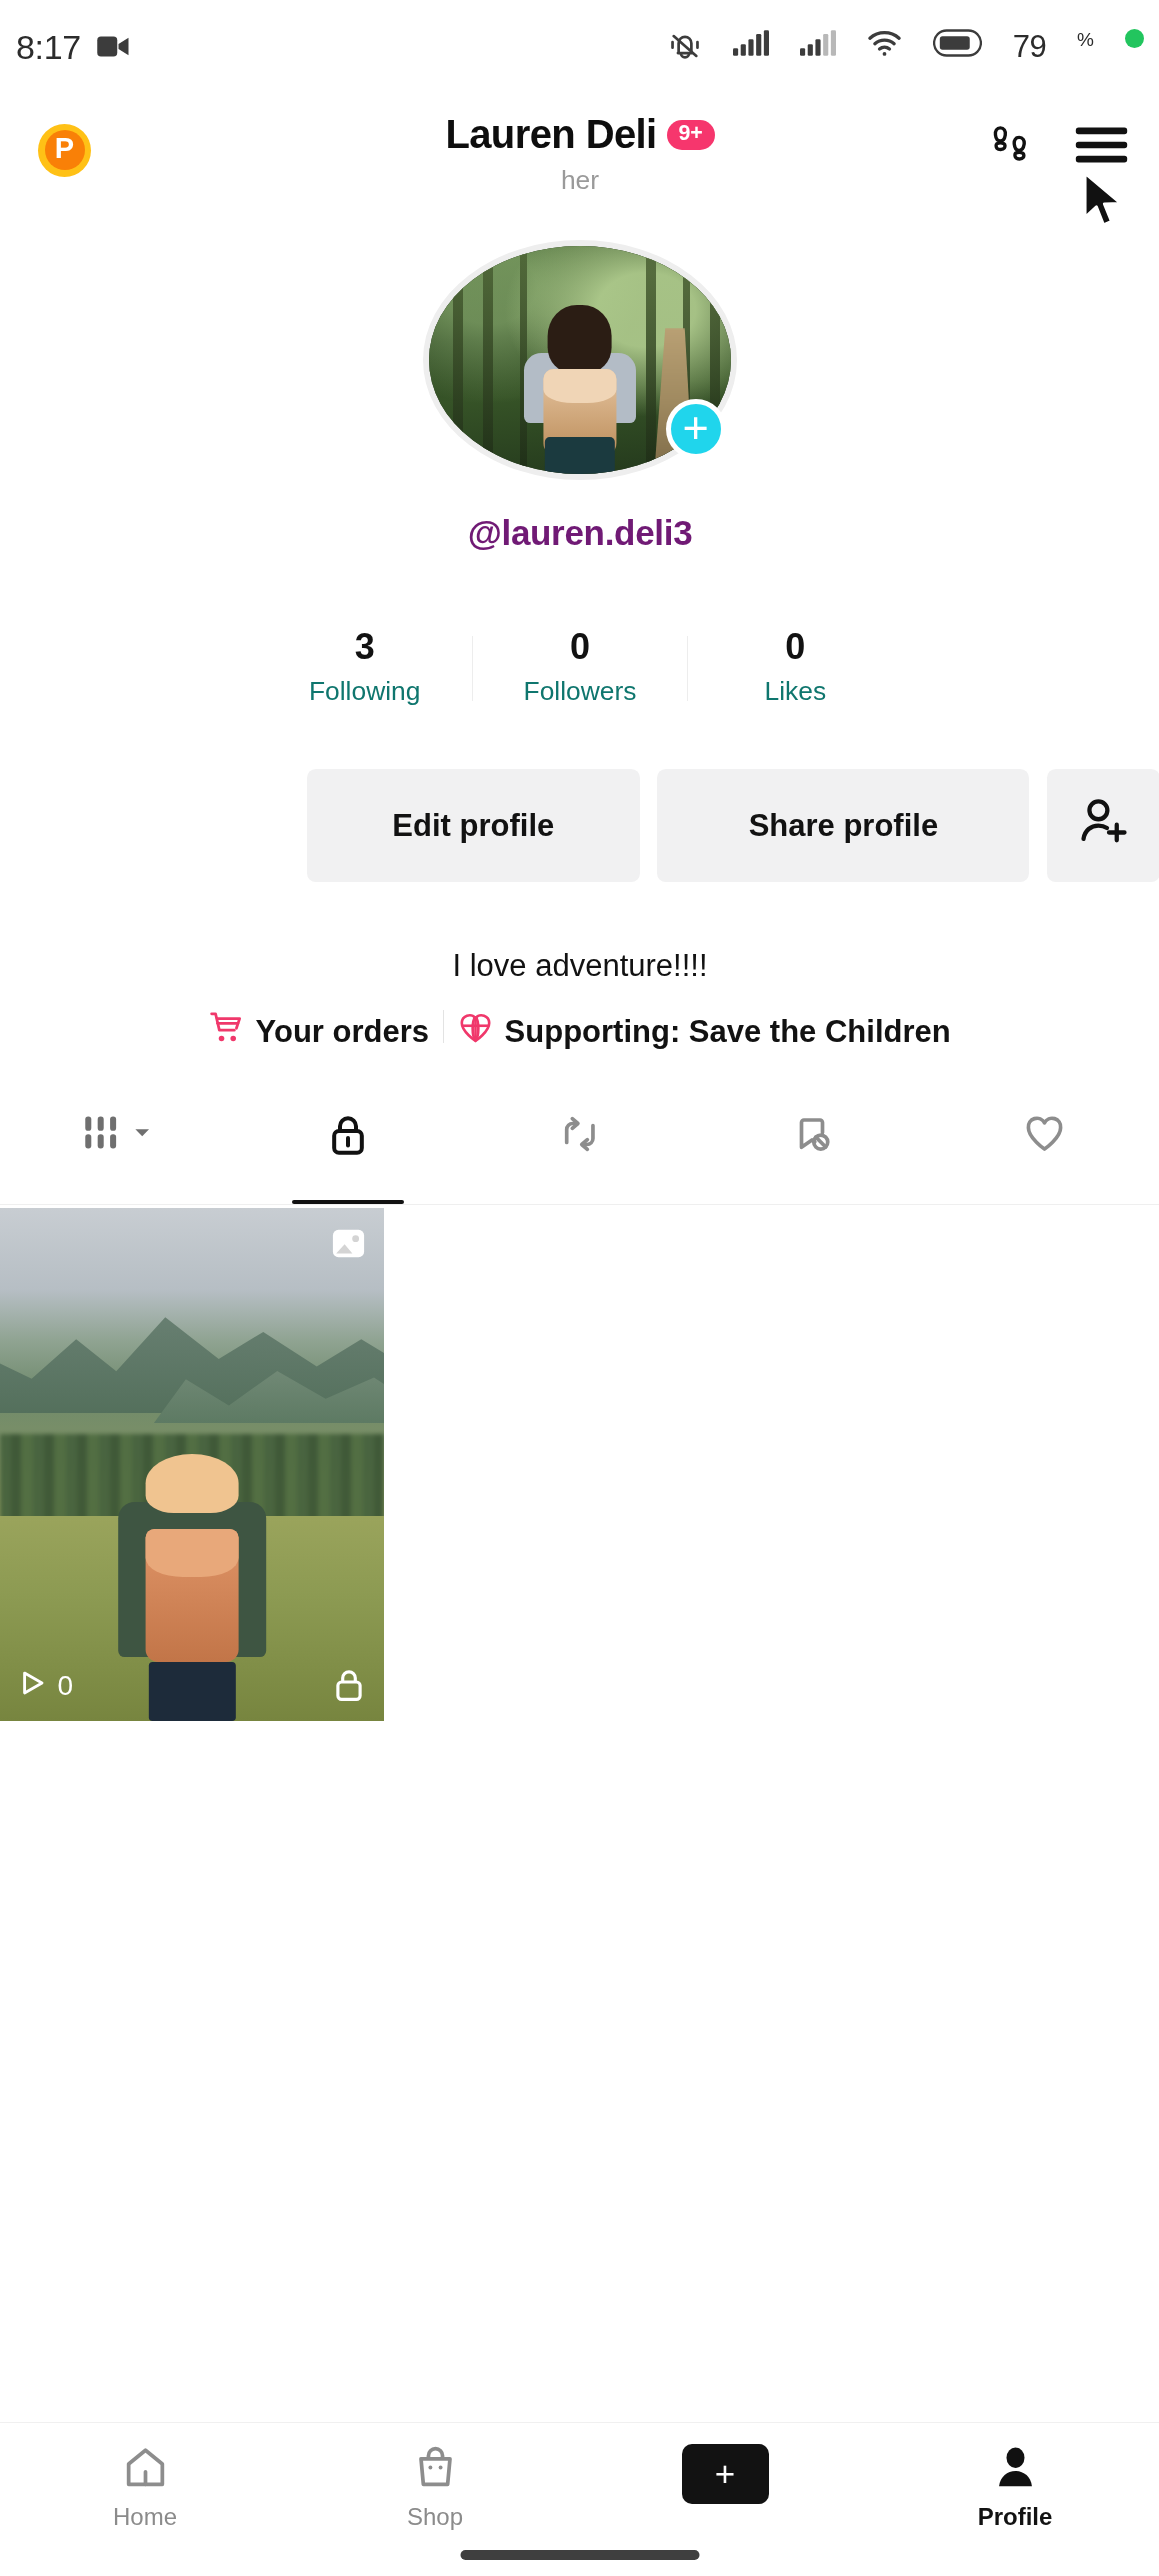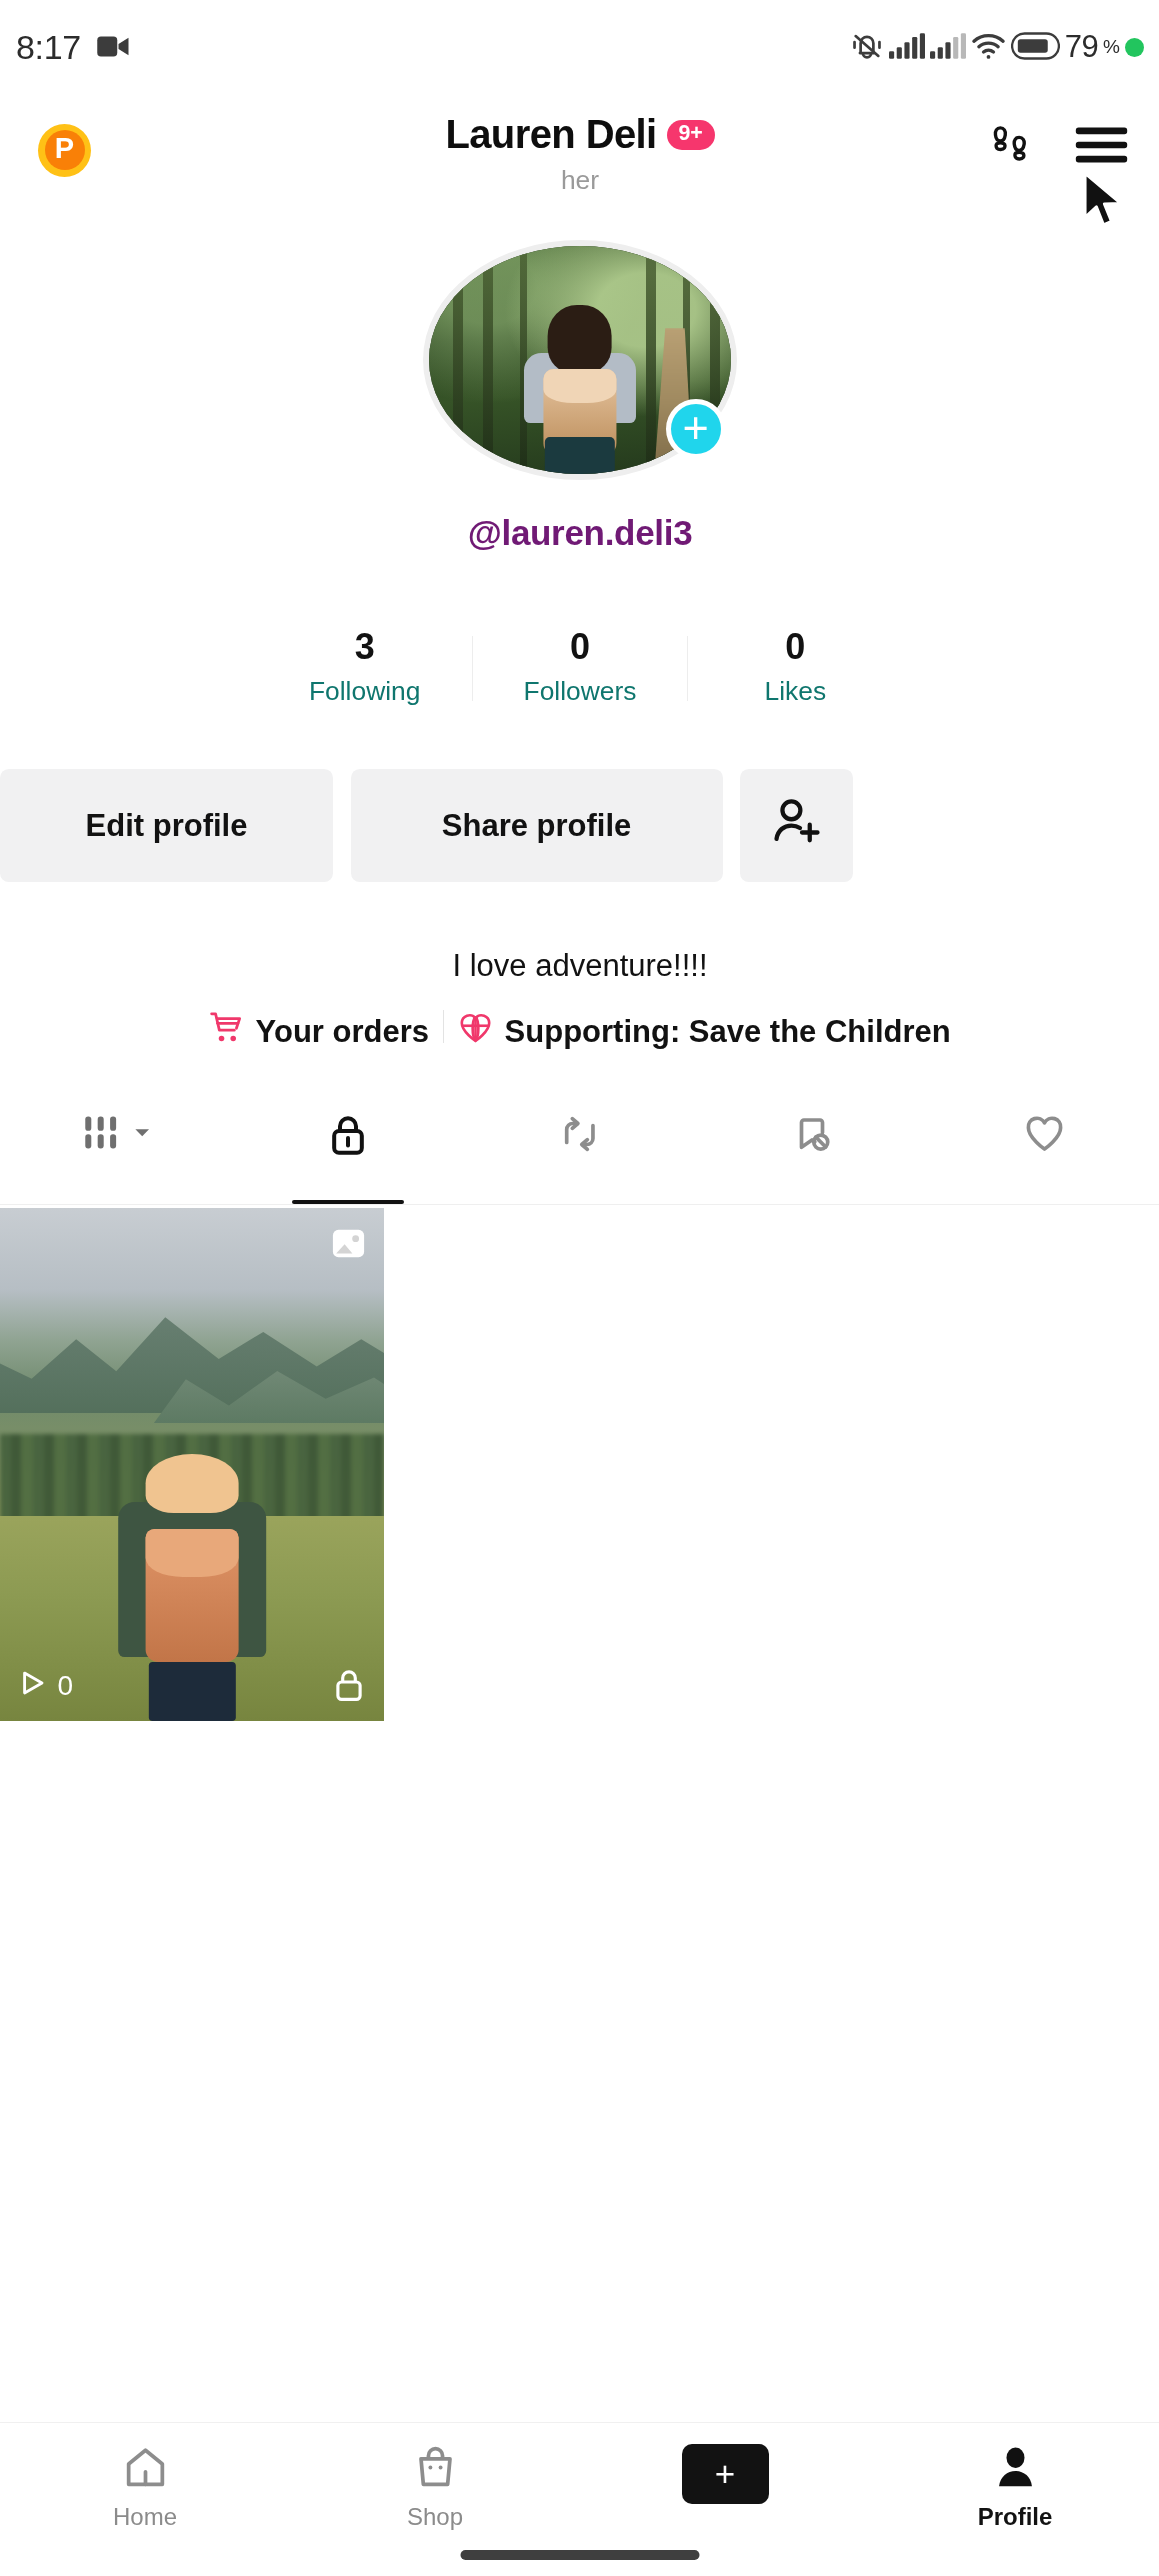--- a/index.html
+++ b/index.html
@@ -12,21 +12,21 @@
   .phone { position:relative; width:1160px; height:2576px; background:#fff; }
 
   
   .statusbar {
     position:absolute; top:0; left:0; width:1160px; height:94px;
     display:flex; align-items:center; justify-content:space-between;
     padding:0 16px;
   }
   .sb-left { display:flex; align-items:center; gap:16.4px; }
   .sb-time { font-size:34px; font-weight:400; color:#2c2c2c; letter-spacing:-0.3px; }
-  .sb-right { display:flex; align-items:center; gap:5px; }
+  .sb-right { display:flex; align-items:flex-start; gap:31px; }
   .sb-batt-txt { font-size:31px; color:#2c2c2c; font-weight:400; letter-spacing:-0.6px; }
   .sb-batt-pct { font-size:19px; color:#2c2c2c; }
   .greendot { width:19px; height:19px; border-radius:50%; background:#22c55e; display:inline-block; }
 
   
   .header {
     position:absolute; top:106px; left:0; width:1160px; height:113px;
   }
   .pcoin {
     position:absolute; left:38px; top:17.6px;
@@ -101,21 +101,21 @@
   }
 
   
   .stats { position:absolute; left:0; right:0; top:629px; display:flex; justify-content:center; align-items:center; }
   .stat { width:214px; display:flex; flex-direction:column; align-items:center; gap:11.3px; }
   .stat-num { font-size:36px; font-weight:700; color:#121212; line-height:1; }
   .stat-lbl { font-size:26.4px; color:#0f766e; font-weight:400; }
   .stat-div { width:1.3px; height:65px; background:#ededed; }
 
   
-  .actions { position:absolute; left:0; right:0; top:769px; display:flex; justify-content:flex-start; gap:17.6px; }
+  .actions { position:absolute; left:0; right:0; top:769px; display:flex; justify-content:flex-end; gap:17.6px; }
   .btn {
     background:#f1f1f2; border-radius:8.8px; height:113px;
     display:flex; align-items:center; justify-content:center;
     font-size:31px; font-weight:700; color:#121212;
   }
   .btn-edit { width:333px; }
   .btn-share { width:372px; }
   .btn-icon { width:113px; }
 
   

